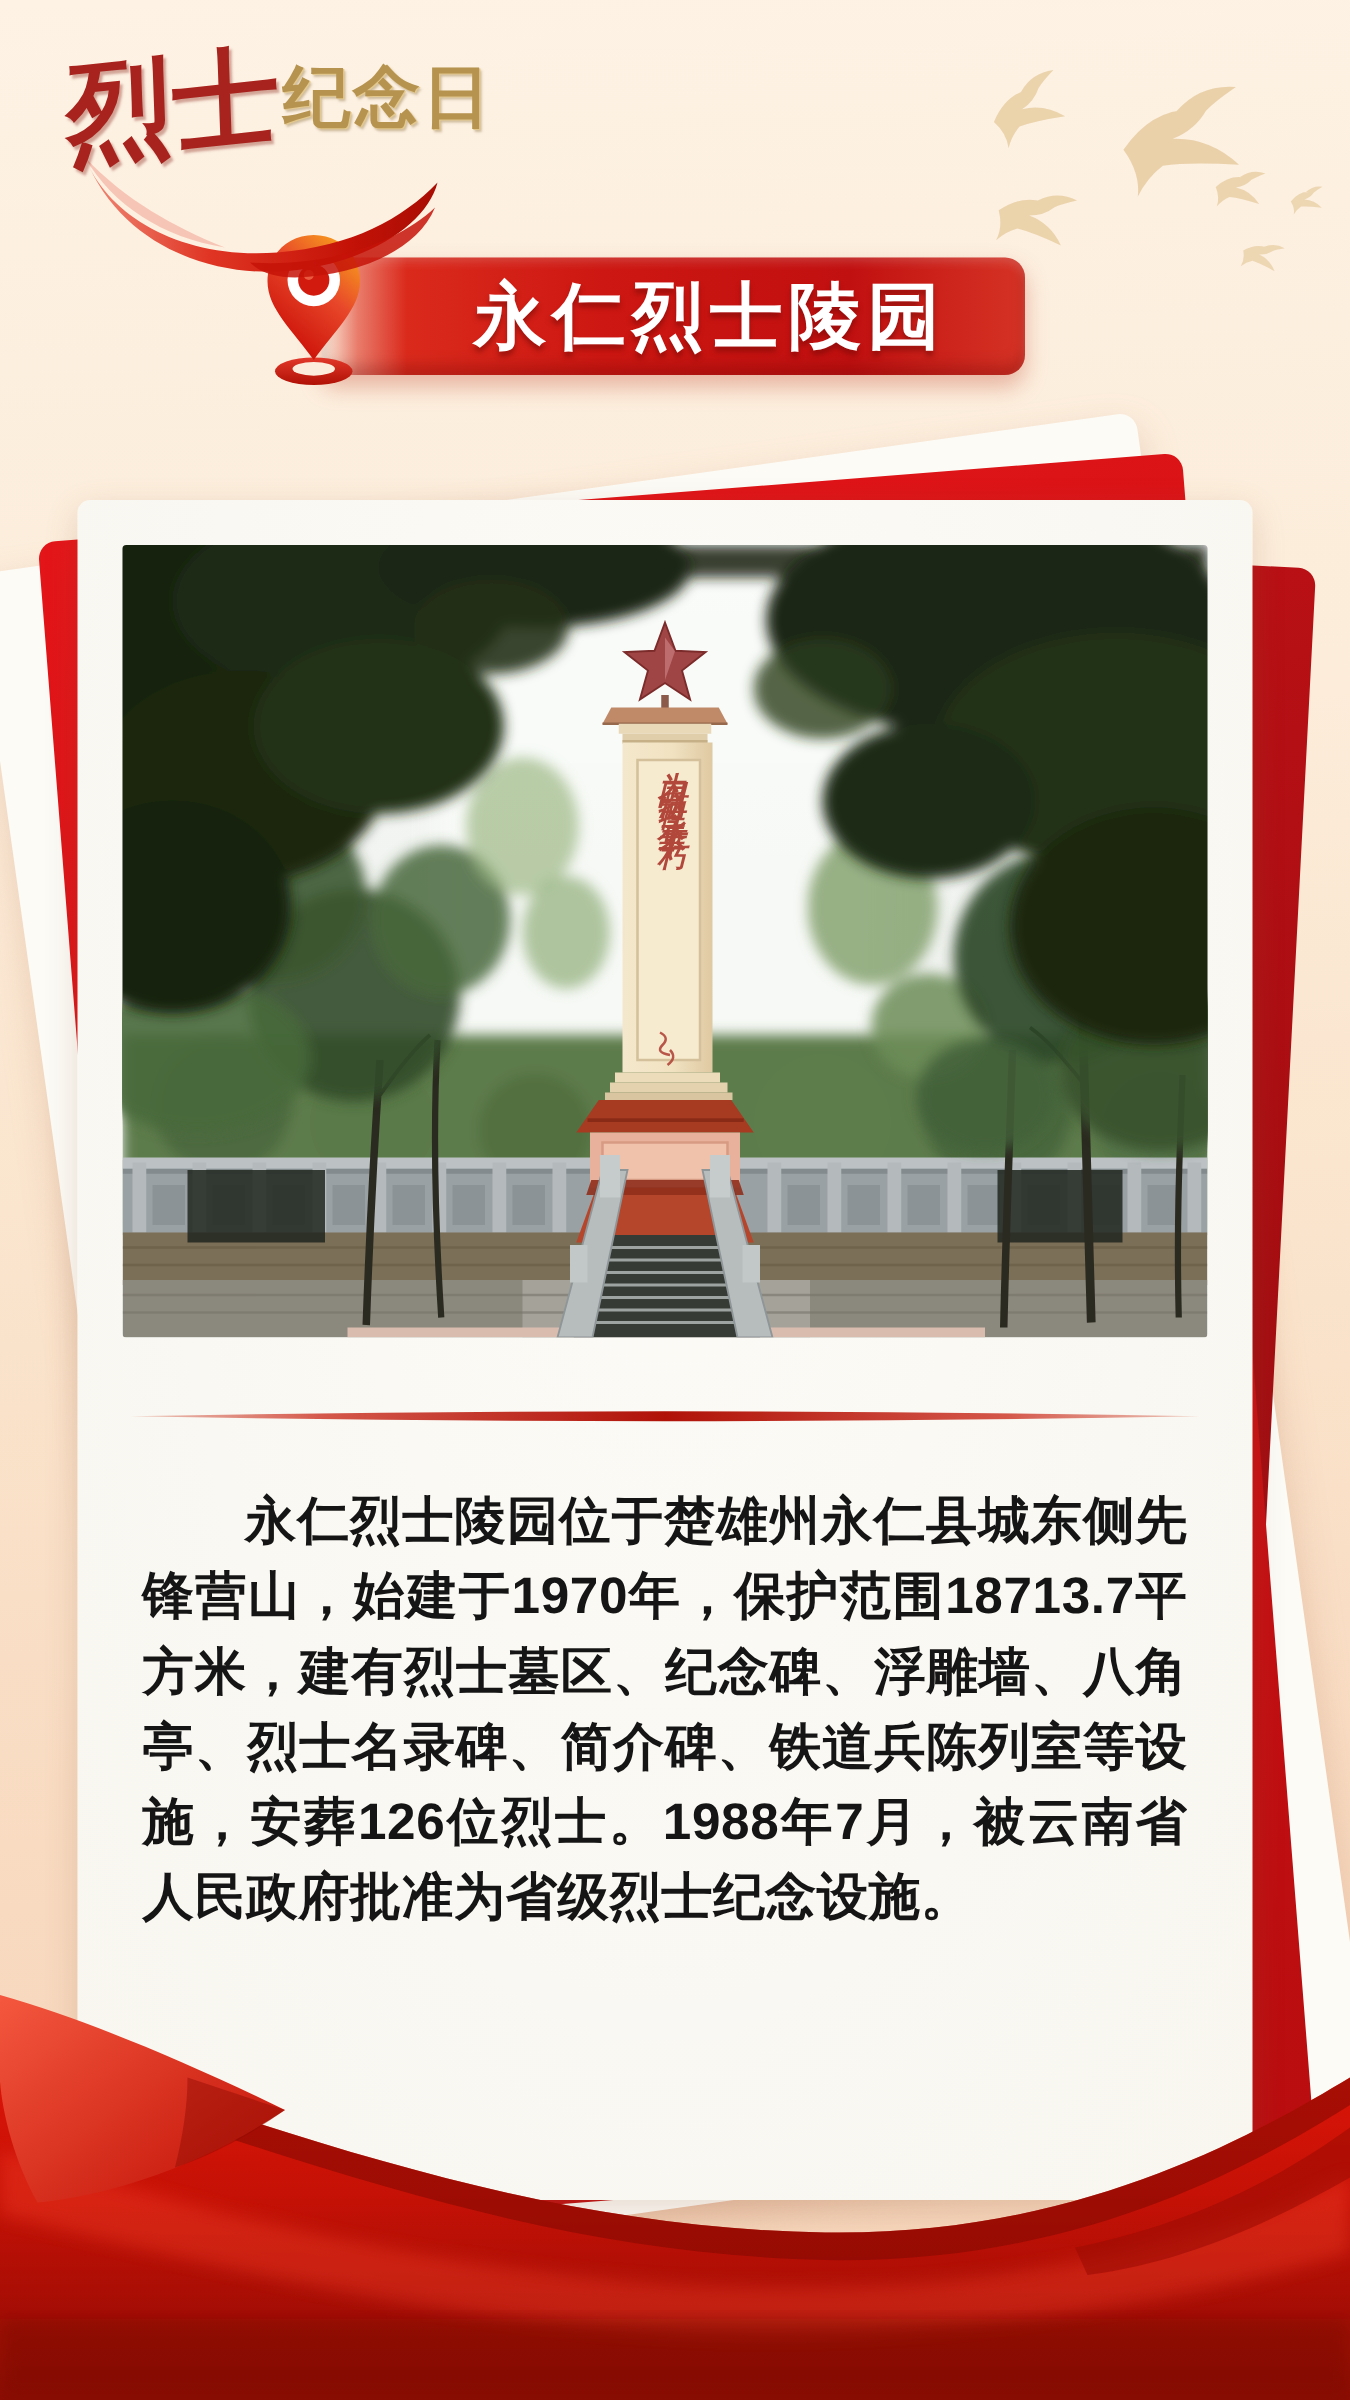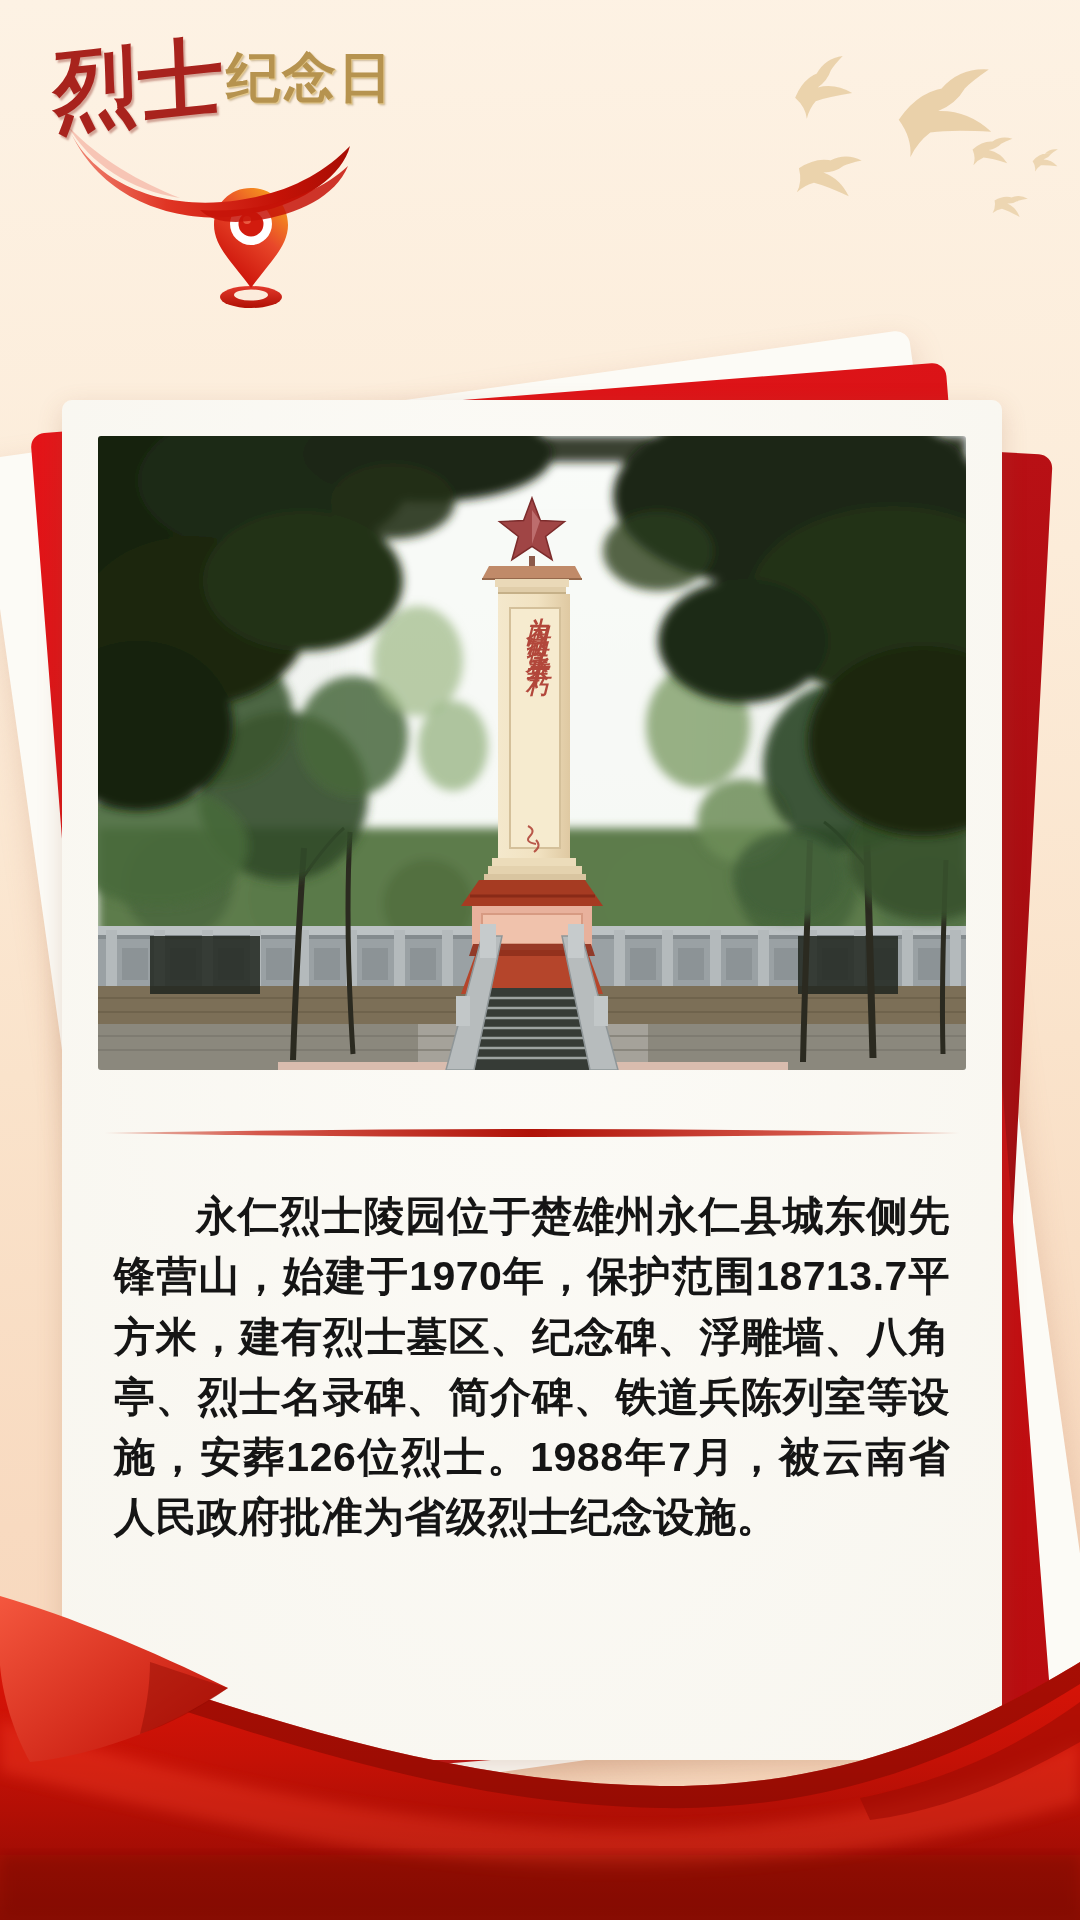--- a/index.html
+++ b/index.html
@@ -112,20 +112,23 @@
       </linearGradient>
     </defs>
     <ellipse cx="48" cy="115" rx="31" ry="11" fill="url(#pinb)"></ellipse>
     <ellipse cx="48" cy="113" rx="17" ry="5.5" fill="#fcecdc"></ellipse>
     <path d="M48,6 C27,6 11,22 11,43 C11,65 31,82 48,106 C65,82 85,65 85,43 C85,22 69,6 48,6 Z" fill="url(#ping)"></path>
     <circle cx="48" cy="42" r="21" fill="#ffffff"></circle>
     <circle cx="48" cy="42" r="12.5" fill="#d21b0e"></circle>
     <circle cx="44" cy="38" r="4" fill="#ef6a4f" opacity=".8"></circle>
   </svg>
 
+  <div class="banner">
+    <span class="banner-text">永仁烈士陵园</span>
+  </div>
 
   <div class="sheet sheet-white"></div>
   <div class="sheet sheet-red2"></div>
   <div class="sheet sheet-red"></div>
 
   <div class="card">
 
     <div class="photo">
       <svg width="868" height="634" viewBox="0 0 868 634">
         <defs>

